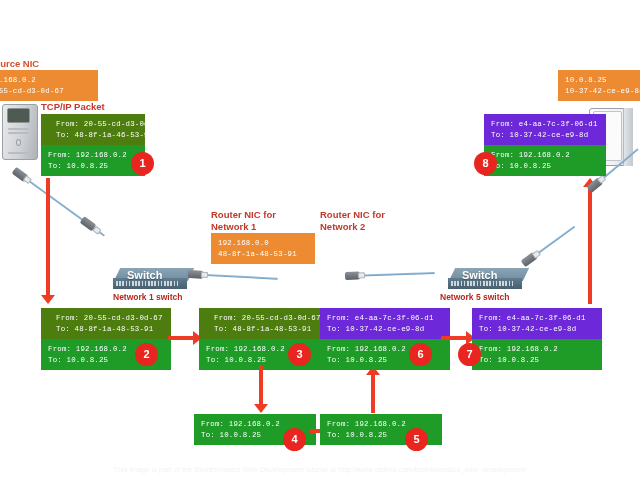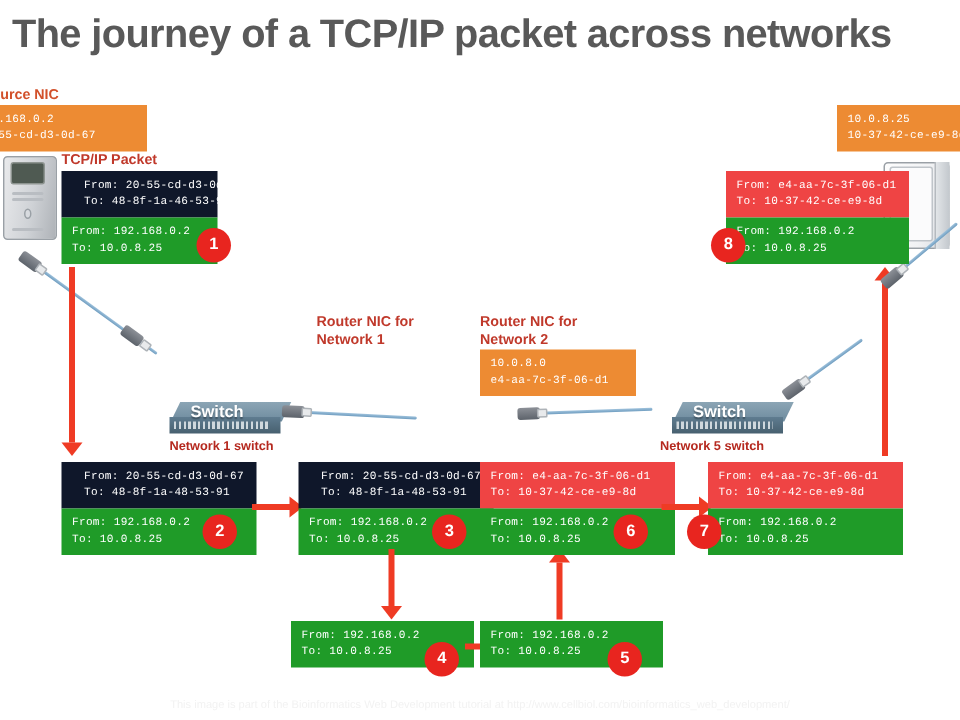--- a/index.html
+++ b/index.html
@@ -53,22 +53,22 @@
   .pkt { position: absolute; }
   .pkt .layer {
     font-family: "Liberation Mono", monospace;
     font-size: 7.4px;
     line-height: 10.5px;
     color: #ffffff;
     padding: 5px 7px;
     white-space: pre;
     letter-spacing: 0.2px;
   }
-  .layer.eth-blue   { background: #0f172a; padding-left: 15px; }
-  .layer.eth-purple { background: #ef4444; }
+  .layer.eth-blue   { background: #4d7c0f; padding-left: 15px; }
+  .layer.eth-purple { background: #6d28d9; }
   .layer.ip-green   { background: #1f9b28; }
 
   
   .badge {
     position: absolute;
     width: 23px; height: 23px;
     border-radius: 50%;
     background: #e8251f;
     color: #ffffff;
     font-size: 11px;
@@ -213,21 +213,20 @@
     font-size: 7.4px;
     color: #f2f2f2;
     white-space: nowrap;
   }
 </style>
 </head>
 <body>
 
 <div id="stage">
 
-  <div class="title">The journey of a TCP/IP packet across networks</div>
 
   <div class="cap orange" style="left:-12px; top:58px;">Source NIC</div>
 
   <div class="nicbox" style="left:-22px; top:70px; width:120px;"><span>192.168.0.2</span><br><span>20-55-cd-d3-0d-67</span></div>
 
   <div class="pc" style="left:2px; top:104px; width:36px; height:56px;">
     <div class="case"></div>
     <div class="screenpanel"></div>
     <div class="slot" style="top:42%;"></div>
     <div class="slot" style="top:50%;"></div>
@@ -267,24 +266,24 @@
   <div class="devlabel" style="left:113px; top:292px;">Network 1 switch</div>
 
   <div class="cable" style="left:188px; top:270px; width:96px; height:8px; transform:rotate(3deg);">
     <div class="wire" style="left:8px; width:82px;"></div>
     <div class="plug" style="left:0;"></div>
     <div class="tip" style="left:13px;"></div>
   </div>
 
   <div class="cap" style="left:211px; top:209px;">Router NIC for
 Network 1</div>
+  <div class="nicbox" style="left:211px; top:233px; width:104px;"><span>192.168.0.0</span><br><span>48-8f-1a-48-53-91</span></div>
 
   <div class="cap" style="left:320px; top:209px;">Router NIC for
 Network 2</div>
-  <div class="nicbox" style="left:320px; top:233px; width:104px;"><span>10.0.8.0</span><br><span>e4-aa-7c-3f-06-d1</span></div>
 
 
   <div class="cable" style="left:345px; top:272px; width:96px; height:8px; transform:rotate(-2deg);">
     <div class="wire" style="left:8px; width:82px;"></div>
     <div class="plug" style="left:0;"></div>
     <div class="tip" style="left:13px;"></div>
   </div>
 
   <div class="switch" style="left:448px; top:268px;">
     <div class="top"></div>

